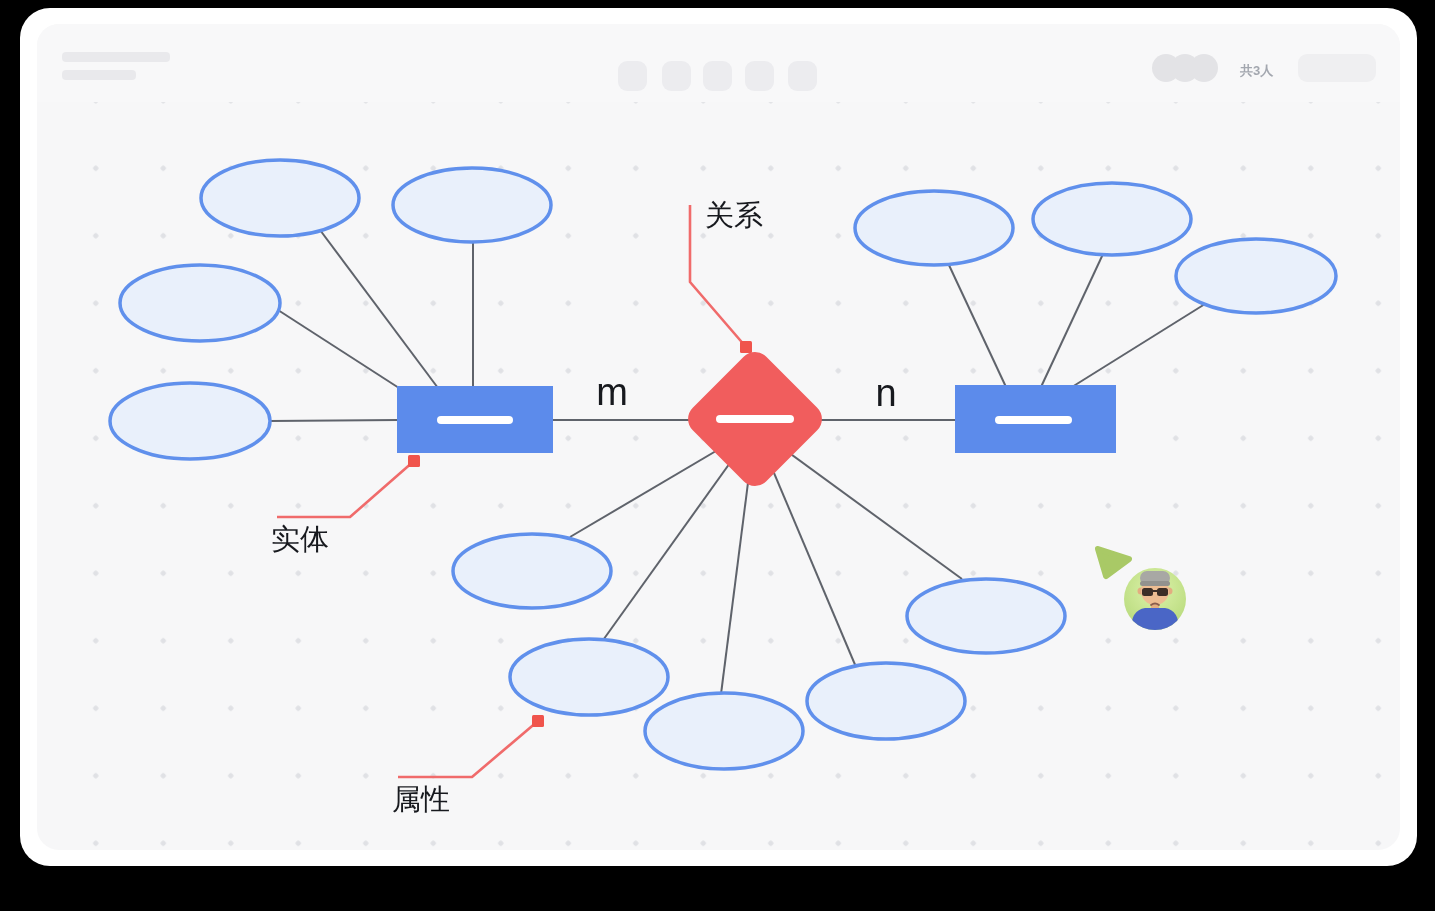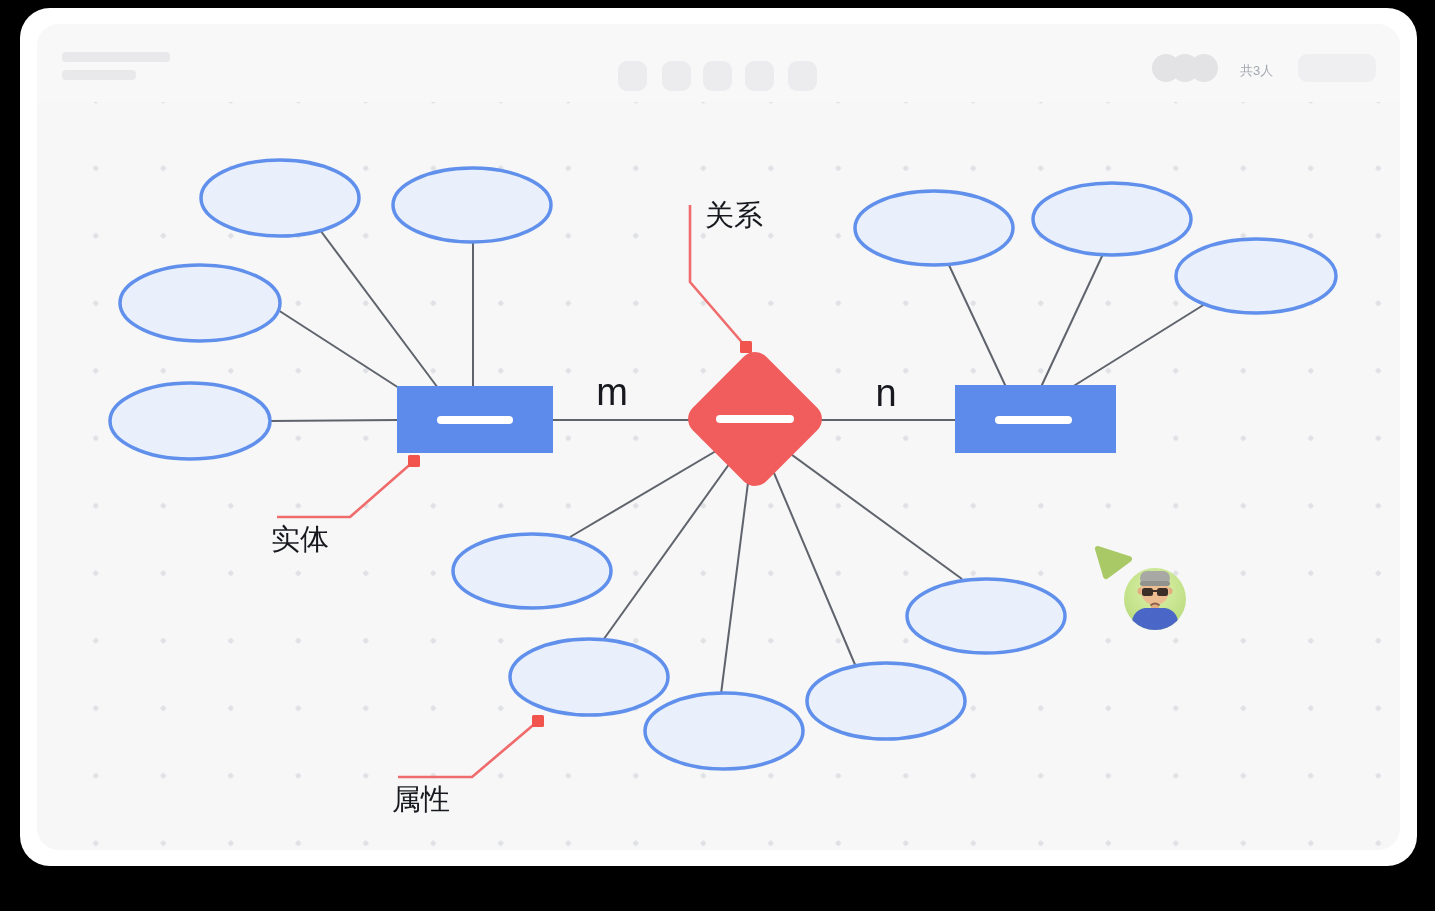--- a/index.html
+++ b/index.html
@@ -9,21 +9,21 @@
   .canvas{position:absolute;left:17px;top:16px;right:17px;bottom:16px;background:#f7f7f8;border-radius:22px;
     background-image:radial-gradient(circle,#e0e1e5 2.5px,transparent 2.6px);
     background-size:67.5px 67.5px;background-position:25px 43px;}
   .header-band{position:absolute;left:17px;top:16px;right:17px;height:78px;background:#f8f8f9;
     border-radius:22px 22px 0 0;}
   .skel{position:absolute;background:#e9e9ec;border-radius:4px;}
   .tool-square{position:absolute;width:29px;height:30px;border-radius:9px;background:#ececef;top:53px;}
   .avatars{position:absolute;left:1152px;top:54px;display:flex;}
   .avatar-circ{width:28px;height:28px;border-radius:50%;background:#e3e3e6;border:0;}
   .avatar-circ + .avatar-circ{margin-left:-9px;}
-  .people-label{position:absolute;left:1240px;top:62px;font-size:13px;color:#a3a7af;}
+  .people-label{position:absolute;left:1240px;top:62px;font-size:13px;color:#a3a7af;font-weight:bold;}
   .chrome-btn{position:absolute;left:1298px;top:54px;width:78px;height:28px;border-radius:9px;
     background:#efeff1;border:0;}
   svg.diagram{position:absolute;left:0;top:0;width:1435px;height:911px;}
   text{font-family:"Liberation Sans","DejaVu Sans",sans-serif;}
 </style>
 </head>
 <body>
 
 <div class="window">
   <div class="canvas"></div>

